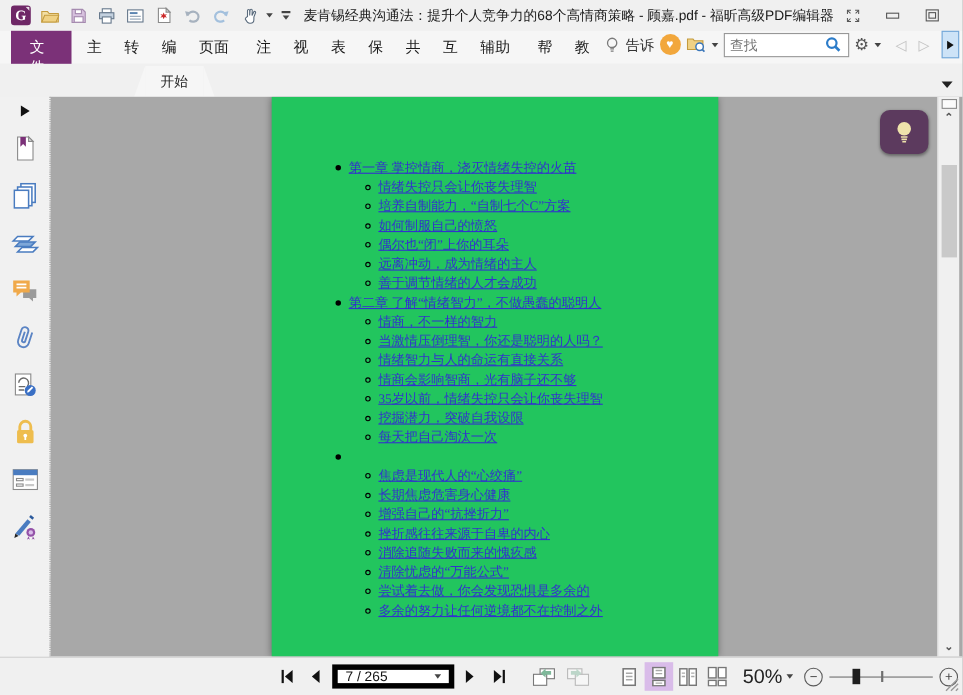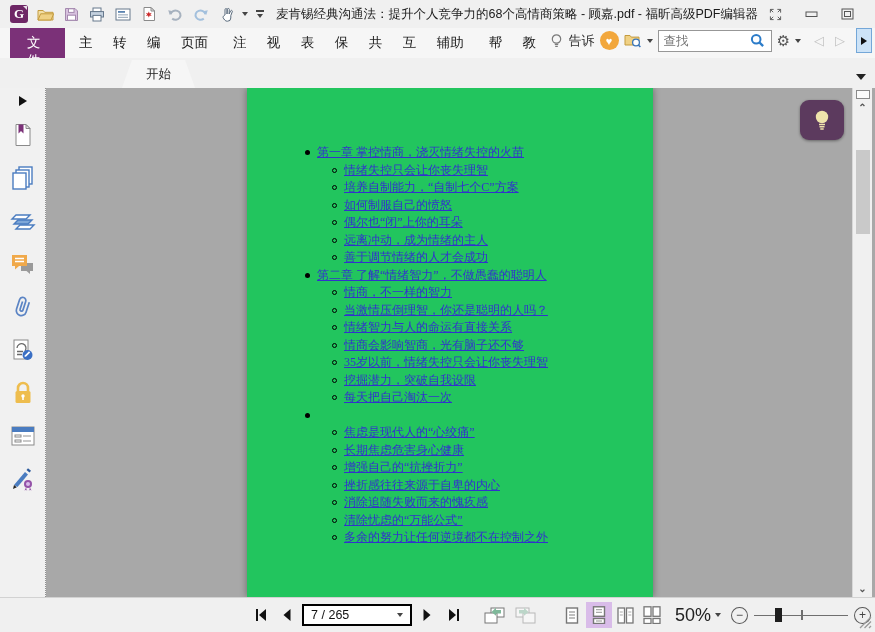--- a/index.html
+++ b/index.html
@@ -68,21 +68,21 @@
 
   .vscroll { position:absolute; right:3px; top:0; bottom:0; width:20px; background:#f0f0f0; border-left:1px solid #d8d8d8; display:flex; flex-direction:column; align-items:center; }
   .sb-splitbox { width:14px; height:9px; background:#fbfbfb; border:1px solid #8a8a8a; margin:2px 0 4px 0; }
   .sb-arrow { color:#555; font-size:10px; line-height:10px; font-weight:bold; }
   .sb-thumb { position:absolute; top:62px; left:3px; width:14px; height:84px; background:#c9c9c9; }
   .sb-down { position:absolute; bottom:3px; }
 
   
   .statusbar { position:absolute; bottom:0; left:0; right:0; height:35px; background:#f0f0f0; border-top:1px solid #d2d2d2; display:flex; align-items:center; padding-left:248px; }
   .sb-btn { width:26px; height:24px; display:flex; align-items:center; justify-content:center; }
-  .page-combo { width:112px; height:22px; background:#fff; border:2px solid #000000; display:flex; align-items:center; justify-content:space-between; padding:0 7px; margin:0 3px; font-size:12.5px; color:#111; }
+  .page-combo { width:112px; height:22px; background:#fff; border:5px solid #000000; display:flex; align-items:center; justify-content:space-between; padding:0 7px; margin:0 3px; font-size:12.5px; color:#111; }
   .grp-gap { width:14px; }
   .layout-btn { width:27px; height:26px; display:flex; align-items:center; justify-content:center; }
   .layout-btn.active { background:#d9bce9; }
   .zoom-label { font-size:18px; color:#222; margin:0 4px 0 10px; }
   .zoom-circle { width:17px; height:17px; border:1px solid #5a5a5a; border-radius:50%; color:#444; display:flex; align-items:center; justify-content:center; font-size:12px; line-height:1; margin:0 4px; }
   .zslider { width:96px; height:20px; position:relative; margin:0 2px; }
   .ztrack { position:absolute; left:0; right:0; top:9.5px; height:1.6px; background:#6f6f6f; }
   .ztick { position:absolute; left:50%; top:5px; width:1.5px; height:10px; background:#6f6f6f; }
   .zthumb { position:absolute; left:21px; top:3px; width:7px; height:14px; background:#1e1e1e; }
   .resize-grip { position:absolute; right:3px; bottom:3px; }
@@ -424,20 +424,24 @@
           <li class="toc-item lvl2">
             <span class="toc-bullet lvl2-b"></span>
             <a class="toc-link">消除追随失败而来的愧疚感</a>
           </li>
 
           <li class="toc-item lvl2">
             <span class="toc-bullet lvl2-b"></span>
             <a class="toc-link">清除忧虑的“万能公式”</a>
           </li>
 
+          <li class="toc-item lvl2">
+            <span class="toc-bullet lvl2-b"></span>
+            <a class="toc-link">尝试着去做，你会发现恐惧是多余的</a>
+          </li>
 
           <li class="toc-item lvl2">
             <span class="toc-bullet lvl2-b"></span>
             <a class="toc-link">多余的努力让任何逆境都不在控制之外</a>
           </li>
         </ul>
     </div>
 
     <div class="assistant-btn">
       <svg width="22" height="24" viewBox="0 0 22 24">

